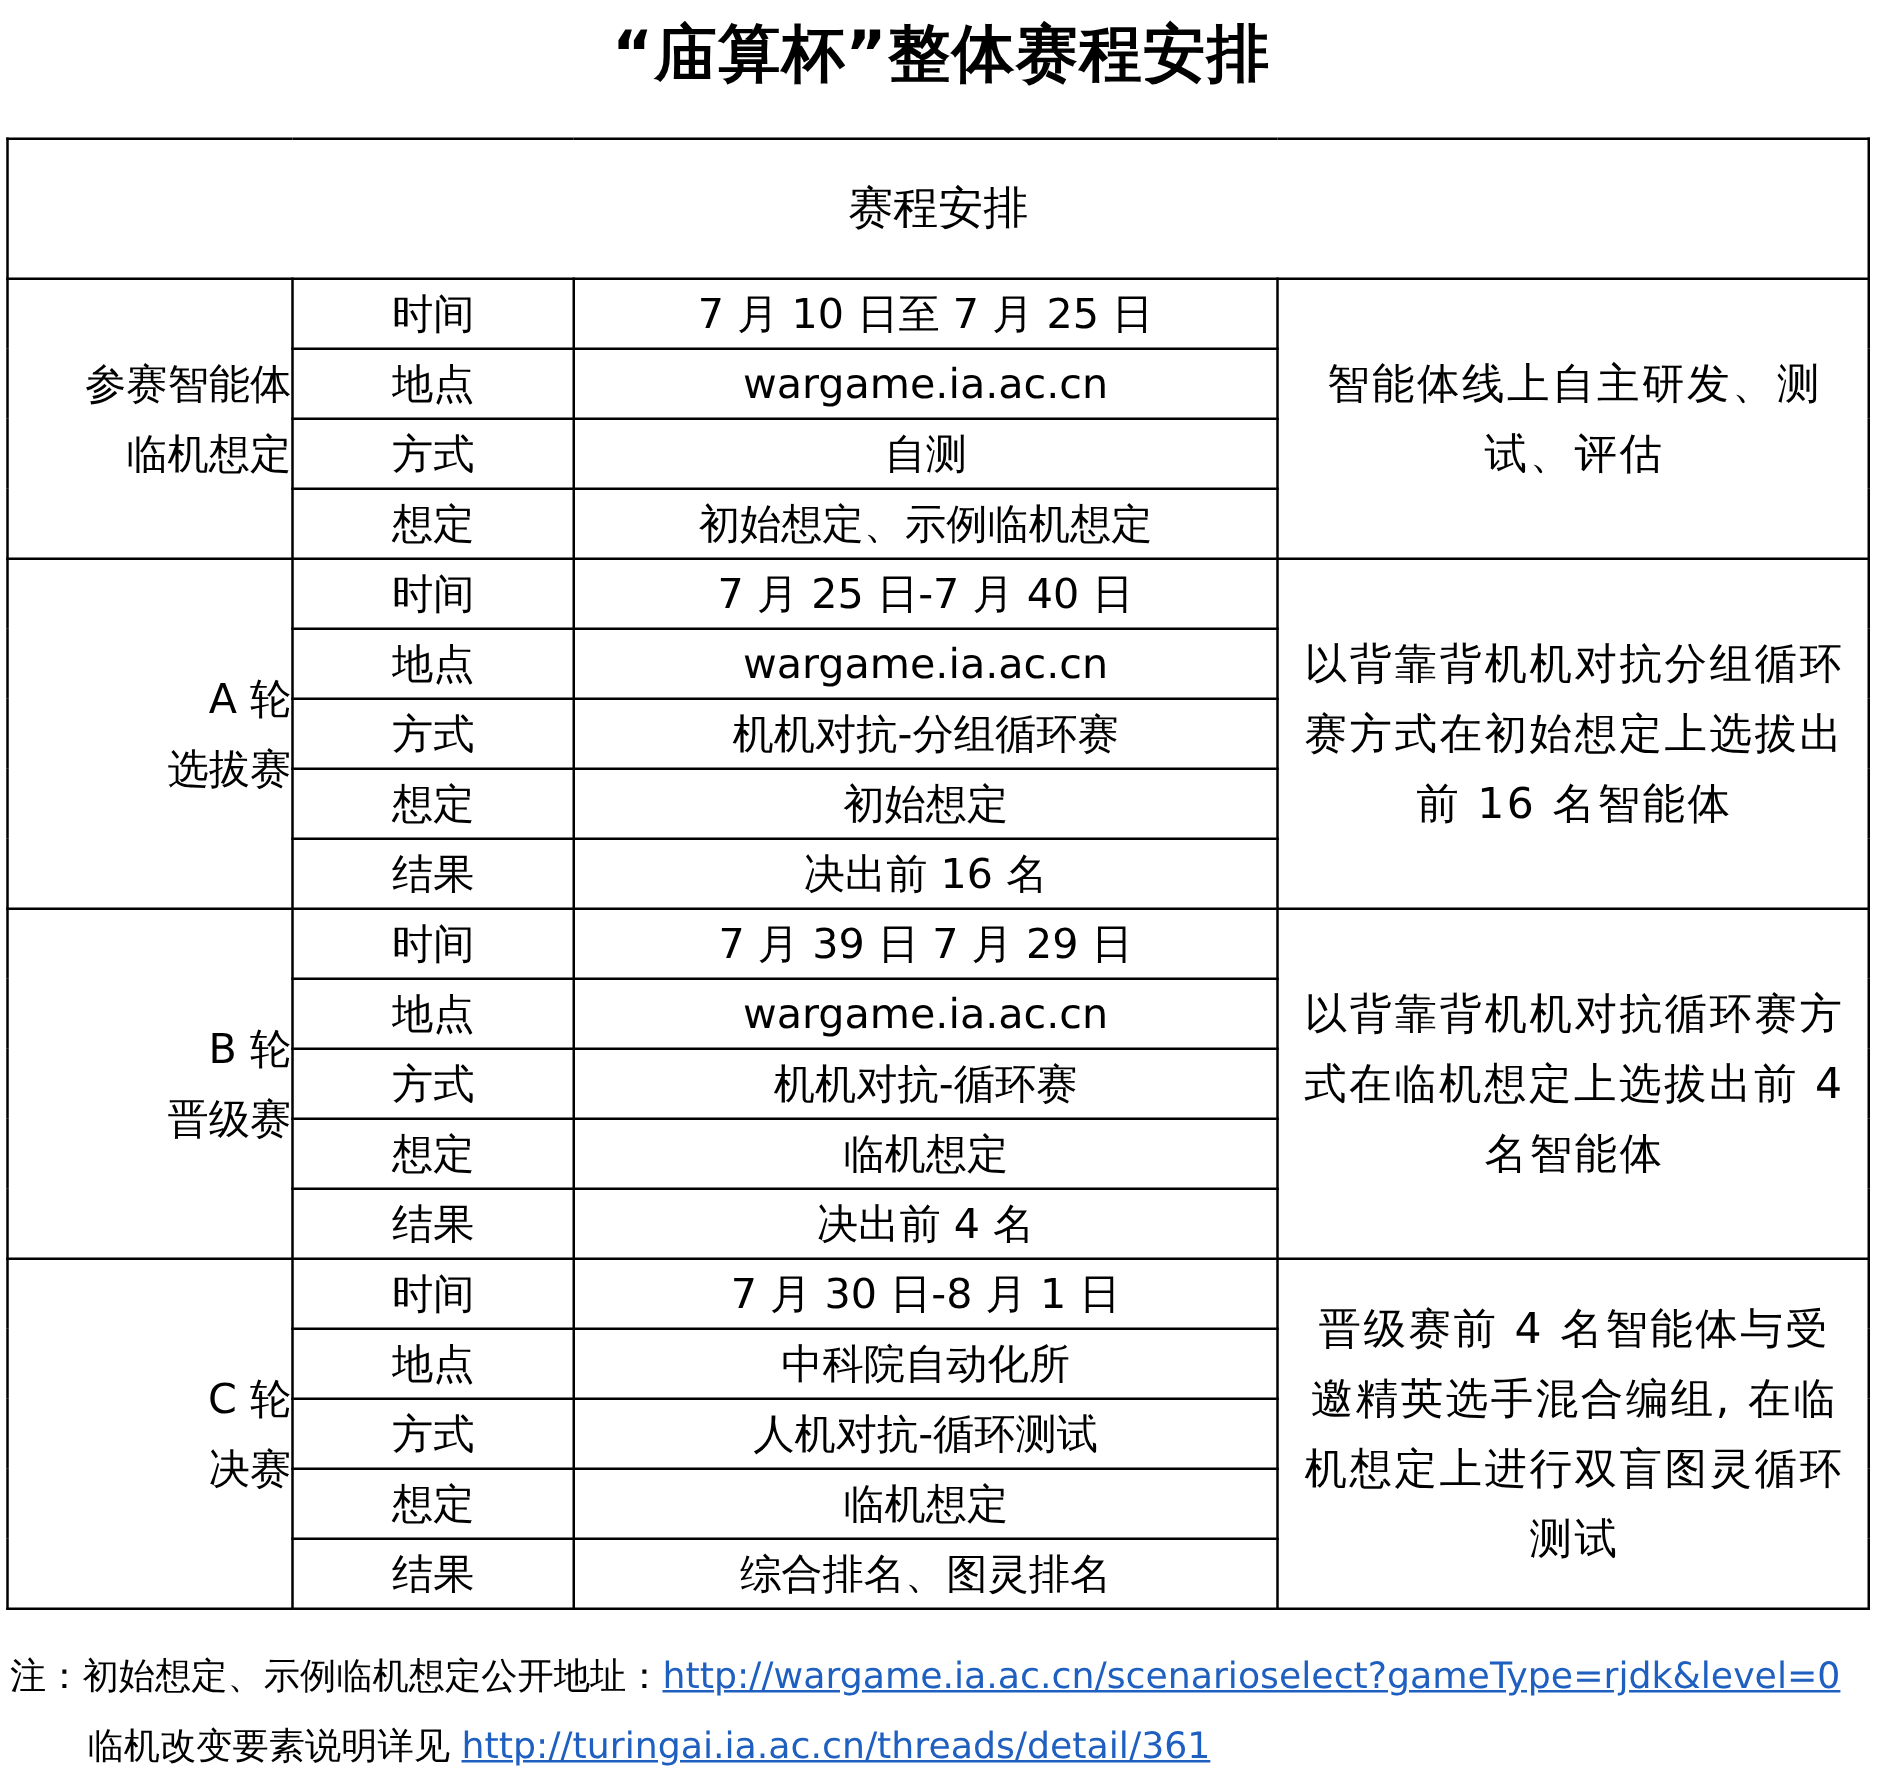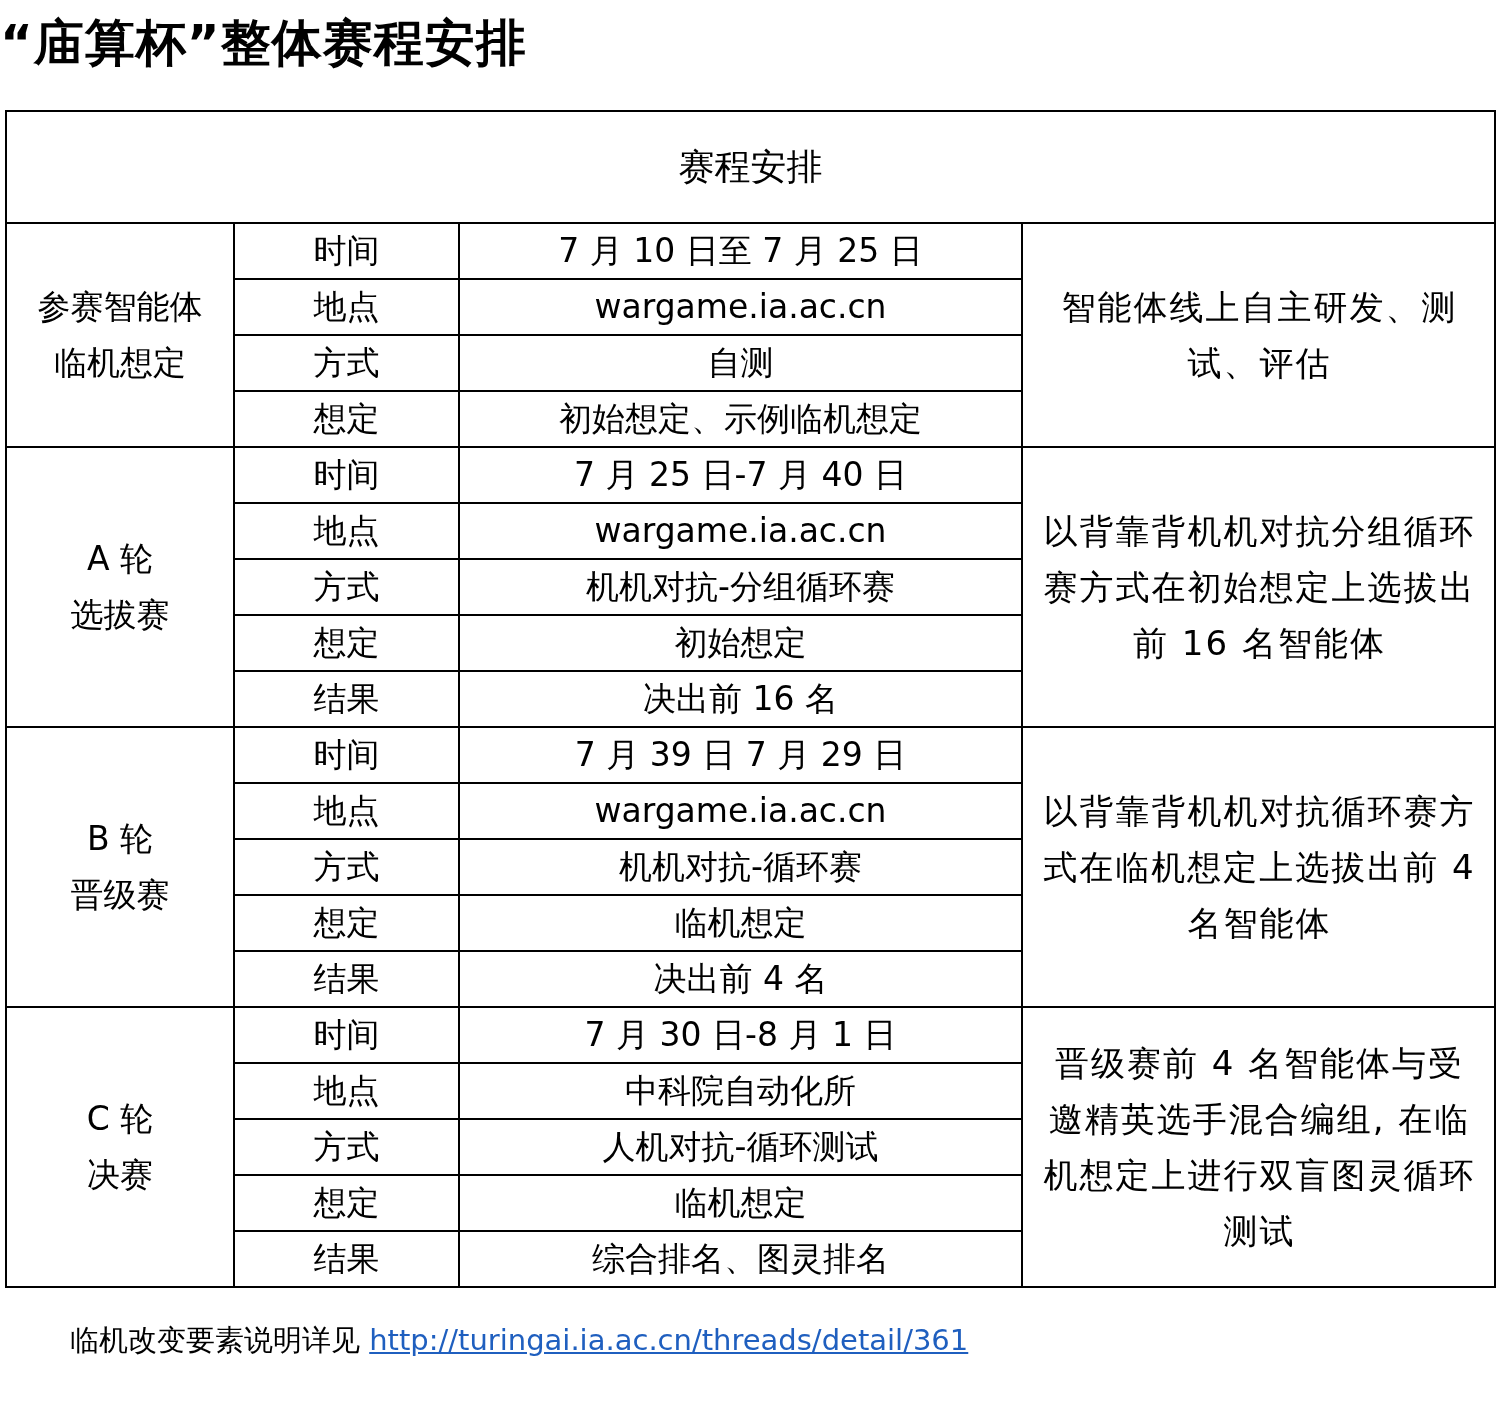--- a/index.html
+++ b/index.html
@@ -1,22 +1,22 @@
 <!DOCTYPE html>
 <html><head>
 <meta charset="utf-8">
 <style>
   html,body{margin:0;padding:0;background:#fff;}
   body{width:1506px;height:1417px;position:relative;font-family:"DejaVu Sans","Liberation Sans",sans-serif;color:#000;overflow:hidden;}
-  .title{position:absolute;left:0;top:8px;width:1506px;font-size:50px;font-weight:bold;line-height:70px;letter-spacing:1px;}
+  .title{position:absolute;left:0;top:8px;width:1506px;text-align:center;font-size:50px;font-weight:bold;line-height:70px;letter-spacing:1px;}
   table{position:absolute;left:5px;top:110px;width:1489px;border-collapse:collapse;table-layout:fixed;}
   td{border:2px solid #000;padding:0;text-align:center;vertical-align:middle;font-size:33px;line-height:40px;}
   tr.hdr td{height:110px;font-size:36px;}
   tr.r td{height:54px;margin-left:12px;}
-  td.stage{font-size:33px;line-height:56px;}
+  td.stage{font-size:33px;line-height:56px;text-align:right;}
   td.desc{text-align:center;padding:0 18px 0 20px;font-size:34px;line-height:56px;letter-spacing:2px;}
   .notes{position:absolute;left:8px;top:1312px;font-size:29px;line-height:56px;}
   .notes .l2{padding-left:62px;}
   a{color:#1f5fbf;text-decoration:underline;}
 </style>
 </head>
 <body>
 
 <div class="title">“庙算杯”整体赛程安排</div>
 
@@ -124,14 +124,15 @@
         <td>临机想定</td>
       </tr>
       <tr class="r">
         <td>结果</td>
         <td>综合排名、图灵排名</td>
       </tr>
     </tbody>
 </table>
 
 <div class="notes">
+  <div><span>注：初始想定、示例临机想定公开地址：</span><a href="#">http://wargame.ia.ac.cn/scenarioselect?gameType=rjdk&amp;level=0</a></div>
   <div class="l2"><span>临机改变要素说明详见 </span><a href="#">http://turingai.ia.ac.cn/threads/detail/361</a></div>
 </div>
 
 </body></html>

